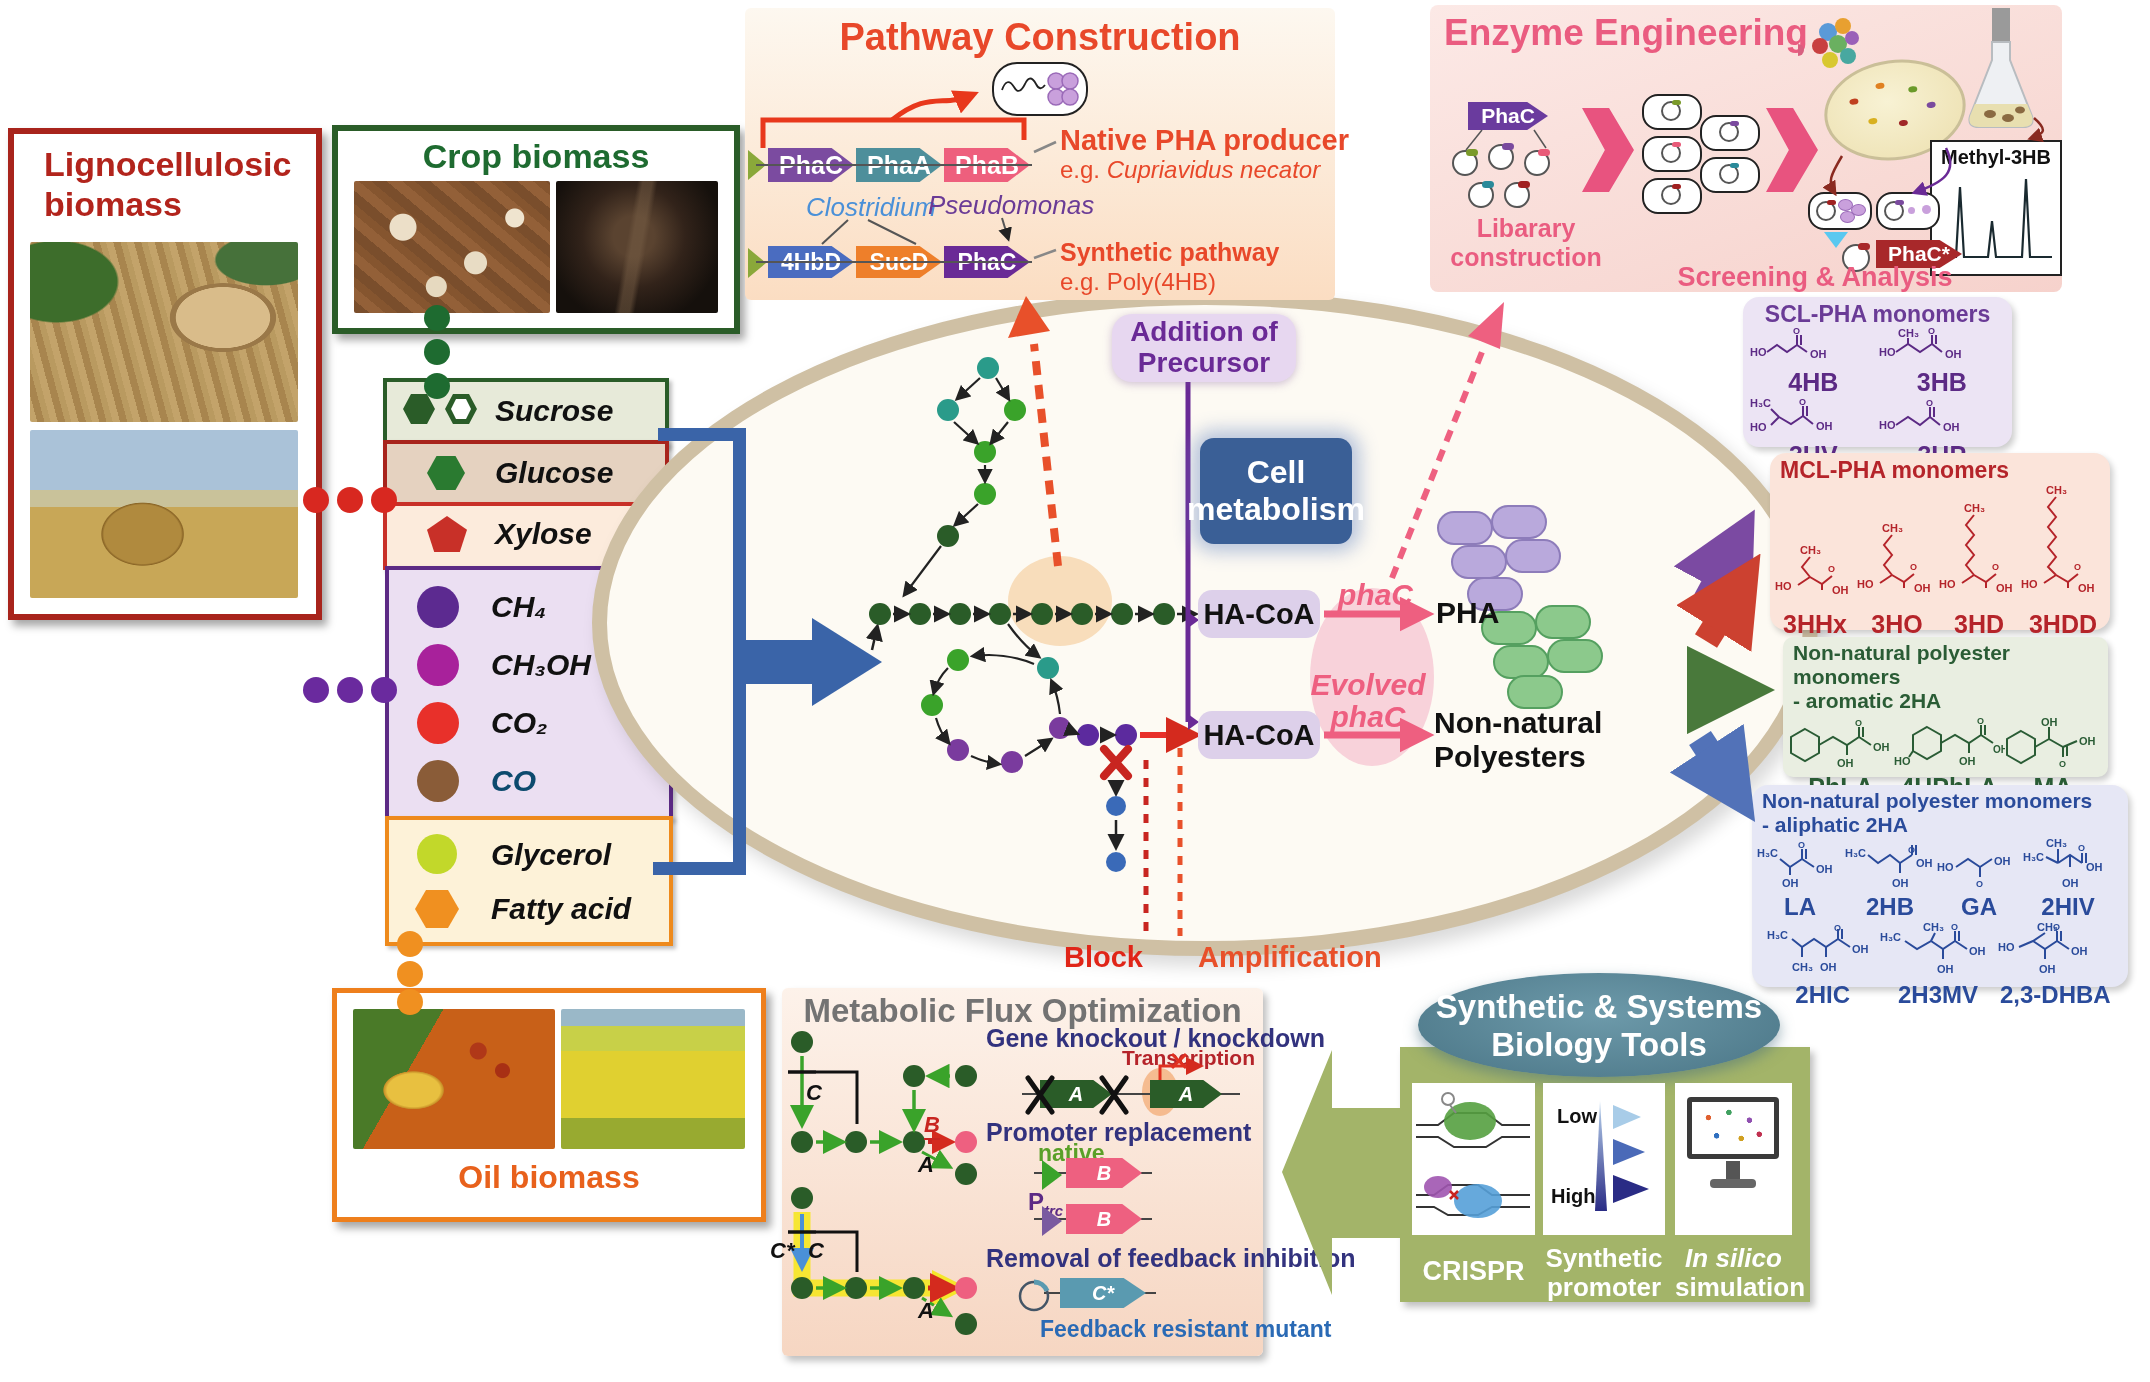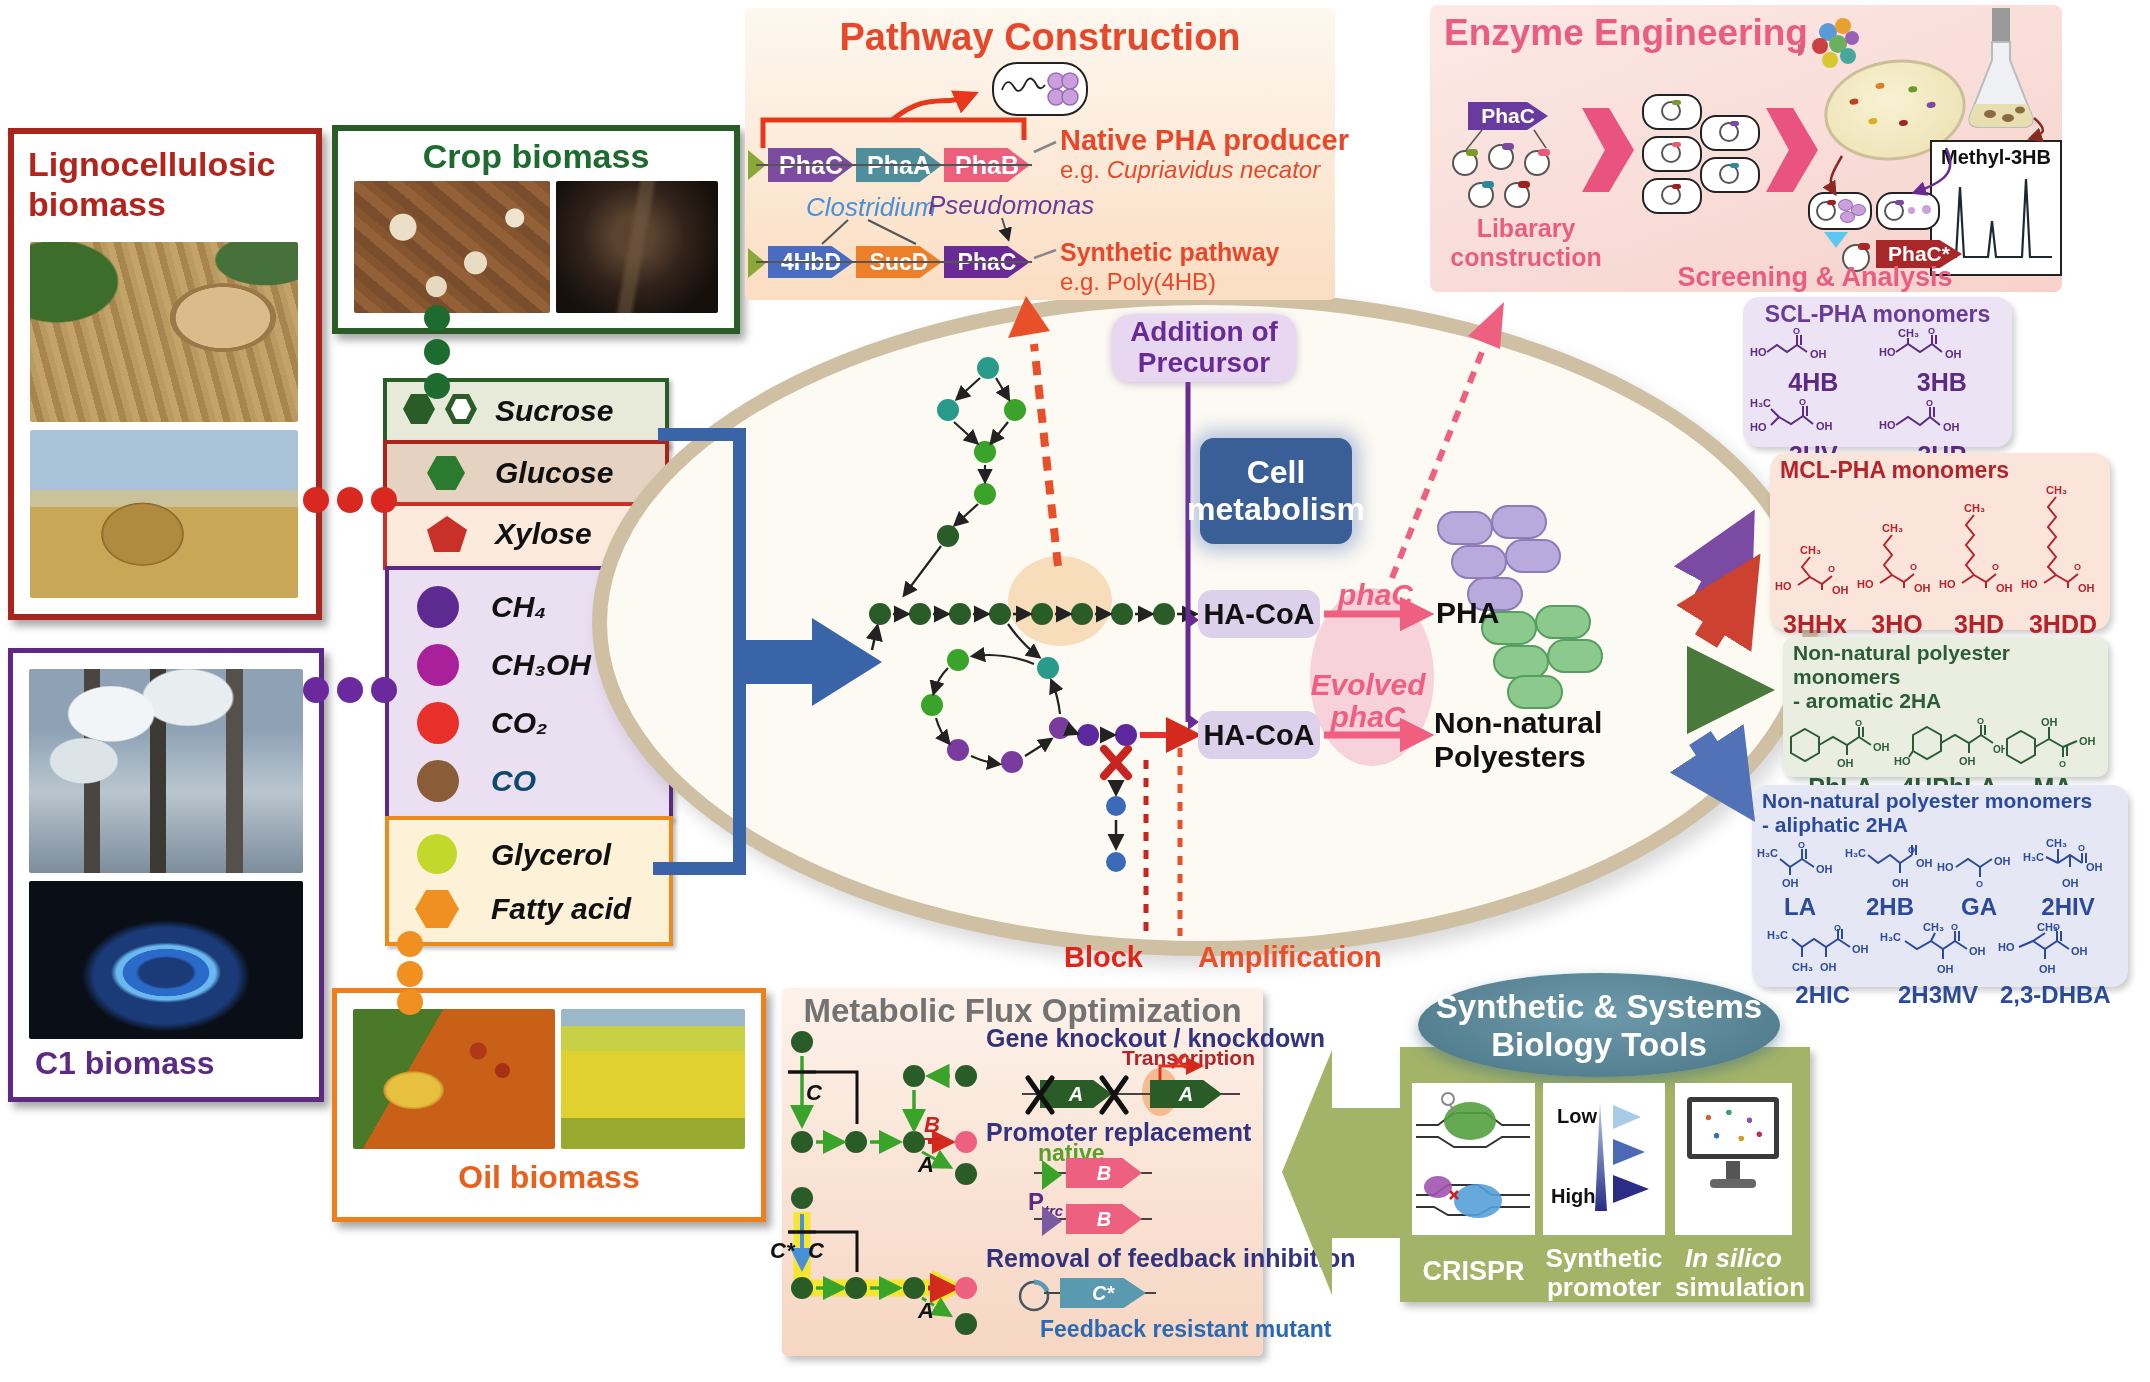--- a/index.html
+++ b/index.html
@@ -29,21 +29,21 @@
   .cellrect{border:2.5px solid #222;border-radius:16px;background:#fff;position:absolute;}
   .speck{position:absolute;width:9px;height:6px;border-radius:50%;}
   .granule{position:absolute;border-radius:50%;}
 </style>
 </head>
 <body>
 
 <div id="canvas">
 
   <div class="ab panel" style="left:8px;top:128px;width:302px;height:480px;border:6px solid #a8241c;">
-    <div class="ab b" style="left:14px;top:10px;width:260px;font-size:34px;line-height:1.18;color:#b2241c;">Lignocellulosic biomass</div>
+    <div class="ab b" style="left:30px;top:10px;width:260px;font-size:34px;line-height:1.18;color:#b2241c;">Lignocellulosic biomass</div>
     <div class="ph" style="left:16px;top:108px;width:268px;height:180px;background:
       radial-gradient(ellipse 85px 55px at 72% 42%,#d9bc8a 0 55%,#9a7848 56% 62%,transparent 63%),
       radial-gradient(ellipse 120px 80px at 10% 22%,#3d6d2b 0 50%,transparent 52%),
       radial-gradient(ellipse 110px 55px at 88% 10%,#46713a 0 45%,transparent 47%),
       repeating-linear-gradient(75deg,#c3a36a 0 7px,#a8854e 7px 14px,#b99a60 14px 20px);"></div>
     <div class="ph" style="left:16px;top:296px;width:268px;height:168px;background:
       radial-gradient(ellipse 55px 42px at 42% 62%,#b08a3e 0 70%,#8a6526 74%,transparent 76%),
       linear-gradient(180deg,#aac2d8 0 36%,#c9c29a 36% 46%,#c8a757 46% 100%);"></div>
   </div>
 
@@ -53,33 +53,20 @@
       radial-gradient(circle at 25% 35%,#ecdfc8 0 13px,transparent 14px),
       radial-gradient(circle at 62% 62%,#e8dcc4 0 11px,transparent 12px),
       radial-gradient(circle at 82% 28%,#efe4cf 0 9px,transparent 10px),
       radial-gradient(circle at 42% 80%,#e6d9bf 0 10px,transparent 11px),
       repeating-linear-gradient(40deg,#7a4e2c 0 10px,#936038 10px 20px,#85552f 20px 28px);"></div>
     <div class="ph" style="left:218px;top:50px;width:162px;height:132px;background:
       linear-gradient(100deg,transparent 0 44%,rgba(120,95,70,.5) 47% 52%,transparent 55%),
       radial-gradient(circle at 48% 42%,#5a4330 0 18%,#32231a 45%,#15100c 78%);"></div>
   </div>
 
-  <div class="ab panel" style="left:8px;top:648px;width:306px;height:444px;border:5px solid #5c2a85;">
-    <div class="ph" style="left:16px;top:16px;width:274px;height:204px;background:
-      radial-gradient(ellipse 70px 45px at 30% 22%,#f2f5f7 0 60%,transparent 63%),
-      radial-gradient(ellipse 80px 50px at 58% 14%,#e8edf0 0 55%,transparent 58%),
-      radial-gradient(ellipse 60px 40px at 20% 45%,#dde4e8 0 55%,transparent 58%),
-      linear-gradient(90deg,transparent 0 20%,#4a4540 20% 26%,transparent 26% 44%,#3c3834 44% 50%,transparent 50% 72%,#55504a 72% 78%,transparent 78%),
-      linear-gradient(180deg,#8fa2b5 0 30%,#b9c6cf 60%,#7e8d9c 100%);"></div>
-    <div class="ph" style="left:16px;top:228px;width:274px;height:158px;background:
-      radial-gradient(ellipse 95px 52px at 50% 58%,transparent 0 28%,#2a6ac8 32% 45%,#6ab8f0 46% 52%,transparent 58%),
-      radial-gradient(ellipse 120px 80px at 50% 60%,#1a3a78 0 60%,transparent 70%),
-      #0a0e16;"></div>
-    <div class="ab b" style="left:22px;top:392px;font-size:32px;color:#5c2a85;">C1 biomass</div>
-  </div>
 
   <div class="ab panel" style="left:332px;top:988px;width:424px;height:224px;border:5px solid #ee7f1c;">
     <div class="ph" style="left:16px;top:16px;width:202px;height:140px;background:
       radial-gradient(ellipse 48px 30px at 30% 58%,#e8c040 0 55%,#c89028 62%,transparent 64%),
       radial-gradient(circle at 62% 30%,#b03818 0 8px,transparent 9px),
       radial-gradient(circle at 74% 44%,#a83014 0 7px,transparent 8px),
       linear-gradient(120deg,#4a7a28 0 32%,#c86018 32% 100%);"></div>
     <div class="ph" style="left:224px;top:16px;width:184px;height:140px;background:
       linear-gradient(180deg,#9ab8c8 0 12%,#c8d048 12% 30%,#e0d030 30% 78%,#98aa30 78% 100%);"></div>
     <div class="ab b ctr" style="left:0;top:166px;width:100%;font-size:32px;color:#e8611c;">Oil biomass</div>

